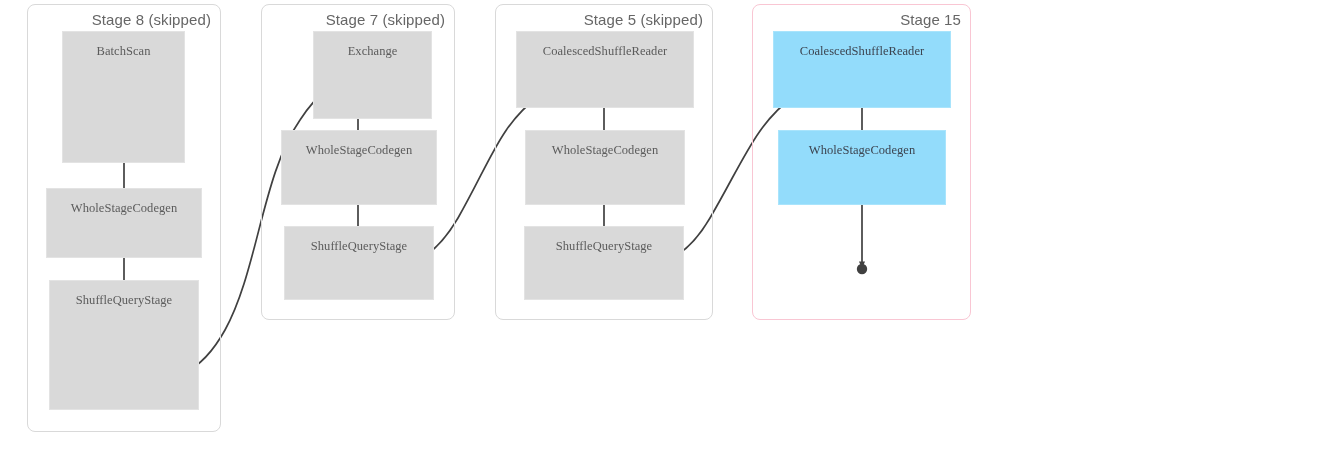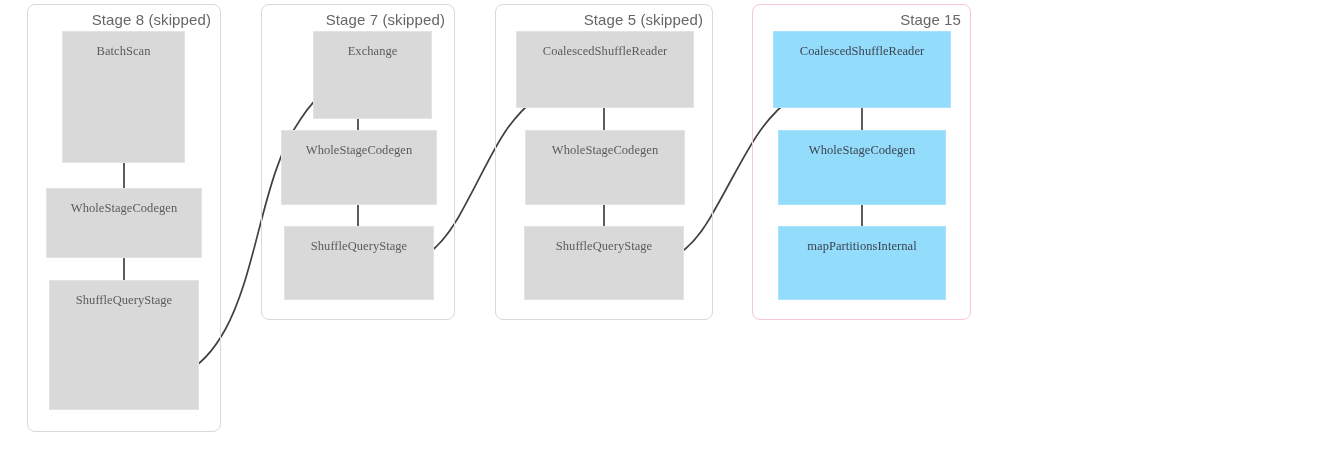--- a/index.html
+++ b/index.html
@@ -161,16 +161,13 @@
     </div>
     <div class="node-box" style="left: 524px; top: 226px; width: 160px; height: 74px;">
       <div class="node-label">ShuffleQueryStage</div>
     </div>
     <div class="node-box blue" style="left: 773px; top: 31px; width: 178px; height: 77px;">
       <div class="node-label">CoalescedShuffleReader</div>
     </div>
     <div class="node-box blue" style="left: 778px; top: 130px; width: 168px; height: 75px;">
       <div class="node-label">WholeStageCodegen</div>
     </div>
-    <div class="node-box blue" style="left: 778px; top: 226px; width: 168px; height: 74px;">
-      <div class="node-label">mapPartitionsInternal</div>
-    </div>
   </div>
 
 </body></html>

